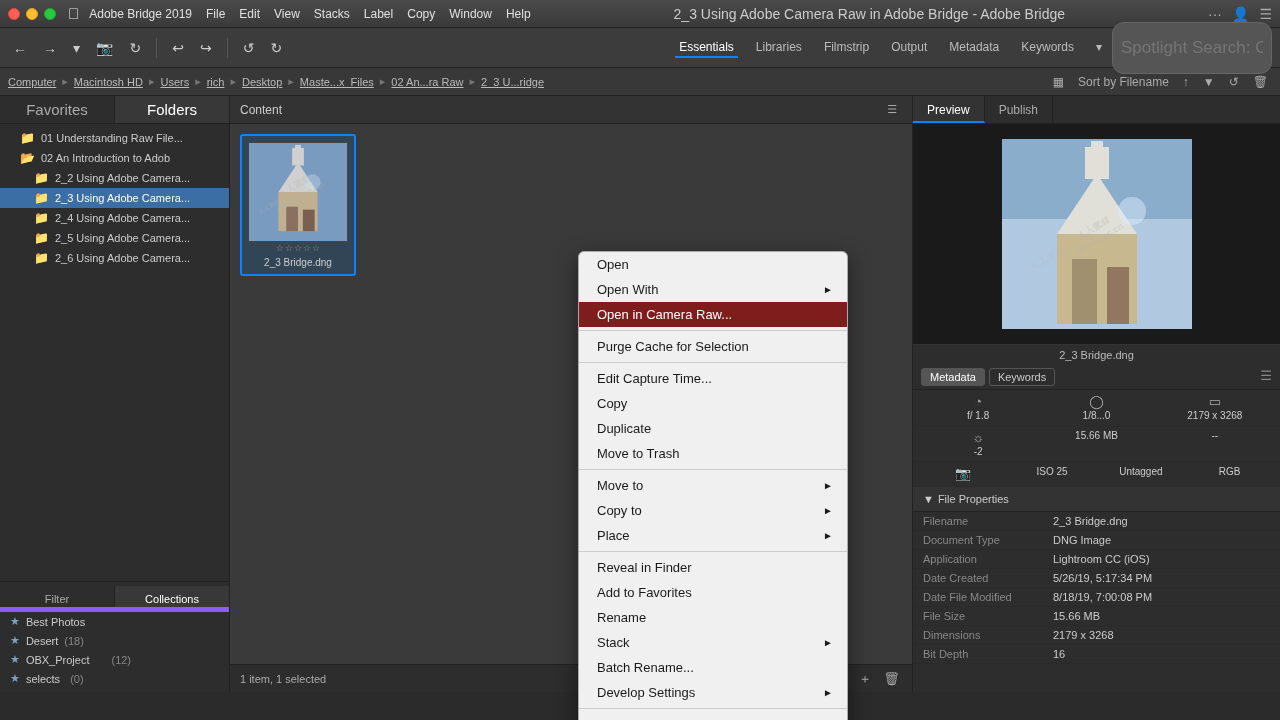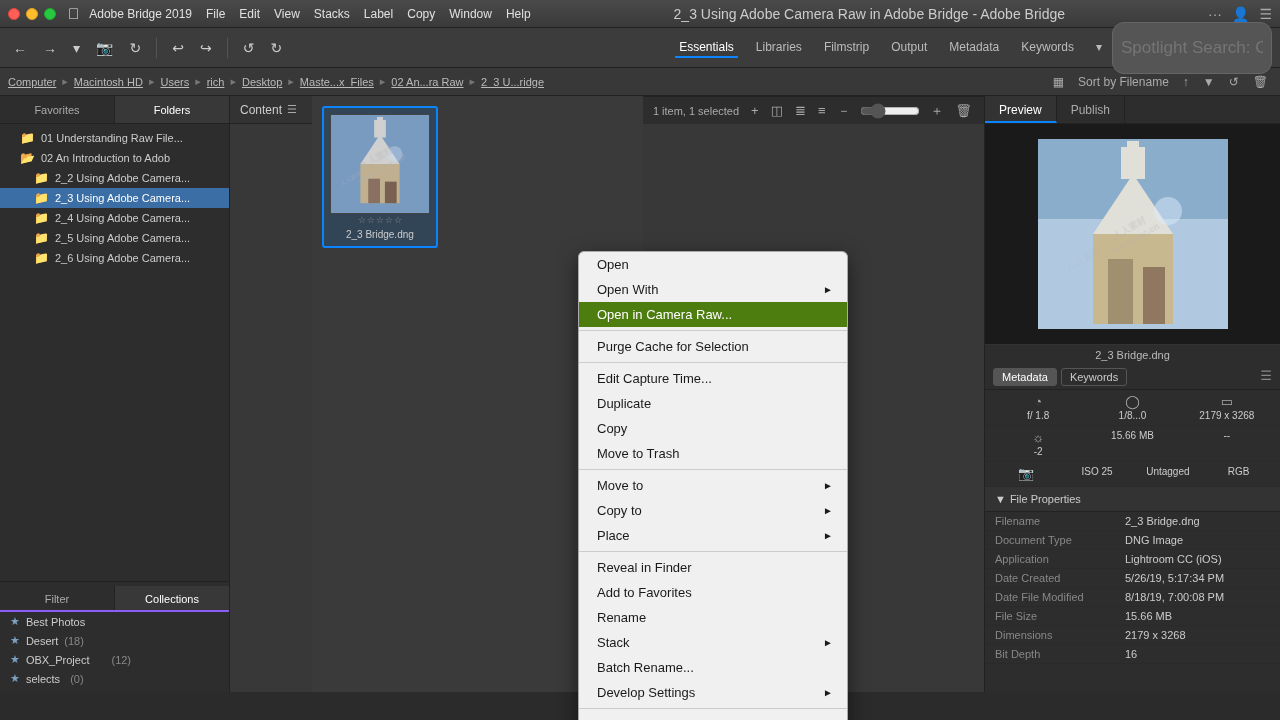--- a/index.html
+++ b/index.html
@@ -151,21 +151,21 @@
     }
     .sidebar-tabs {
       display: flex;
       height: 28px;
       border-bottom: 1px solid #222;
     }
     .sidebar-tab {
       flex: 1;
       text-align: center;
       line-height: 28px;
-      font-size: 11px;
+      font-size: 15px;
       cursor: pointer;
       color: #aaa;
       border-right: 1px solid #222;
     }
     .sidebar-tab:last-child { border-right: none; }
     .sidebar-tab.active { color: #fff; background: #383838; }
     .sidebar-content {
       flex: 1;
       overflow-y: auto;
       padding: 4px 0;
@@ -197,40 +197,40 @@
       color: #ccc;
       cursor: pointer;
       gap: 6px;
     }
     .coll-icon { color: #7a9fc0; font-size: 11px; }
 
     
     .filter-tabs {
       display: flex;
       height: 26px;
-      border-bottom: 2px solid #8b5cf6;
+      border-bottom: 5px solid #8b5cf6;
     }
     .filter-tab {
       flex: 1;
       text-align: center;
       line-height: 26px;
       font-size: 11px;
       cursor: pointer;
       color: #aaa;
       border-right: 1px solid #222;
     }
     .filter-tab:last-child { border-right: none; }
     .filter-tab.active { color: #fff; background: #383838; }
 
     
     #content-area {
       flex: 1;
       background: #383838;
       display: flex;
-      flex-direction: row;
+      flex-direction: column;
       position: relative;
     }
     .content-header {
       height: 28px;
       background: #333;
       display: flex;
       align-items: center;
       padding: 0 10px;
       border-bottom: 1px solid #222;
       font-size: 12px;
@@ -323,21 +323,21 @@
       background: none;
       border: none;
       color: #aaa;
       font-size: 13px;
       cursor: pointer;
       padding: 2px;
     }
 
     
     #right-panel {
-      width: 296px;
+      width: 368px;
       background: #2d2d2d;
       border-left: 1px solid #222;
       display: flex;
       flex-direction: column;
     }
     .panel-tabs {
       display: flex;
       height: 28px;
       border-bottom: 1px solid #222;
     }
@@ -454,21 +454,21 @@
     }
     .ctx-item {
       display: flex;
       align-items: center;
       justify-content: space-between;
       padding: 5px 14px 5px 18px;
       cursor: pointer;
       color: #1a1a1a;
       white-space: nowrap;
     }
-    .ctx-item.highlighted { background: #4d7c0f; color: #fff; }
+    .ctx-item.highlighted { background: #7f1d1d; color: #fff; }
     .ctx-sep {
       height: 1px;
       background: #ccc;
       margin: 3px 0;
     }
     .ctx-arrow { font-size: 10px; color: inherit; }
 
     
     .church-svg {
       width: 100%;
@@ -685,24 +685,24 @@
       </div>
       <div class="ctx-sep"></div>
       <div class="ctx-item">
         <span>Purge Cache for Selection</span>
       </div>
       <div class="ctx-sep"></div>
       <div class="ctx-item">
         <span>Edit Capture Time...</span>
       </div>
       <div class="ctx-item">
+        <span>Copy</span>
+      </div>
+      <div class="ctx-item">
         <span>Duplicate</span>
-      </div>
-      <div class="ctx-item">
-        <span>Copy</span>
       </div>
       <div class="ctx-item">
         <span>Move to Trash</span>
       </div>
       <div class="ctx-sep"></div>
       <div class="ctx-item">
         <span>Move to</span>
         <span class="ctx-arrow">►</span>
       </div>
       <div class="ctx-item">

